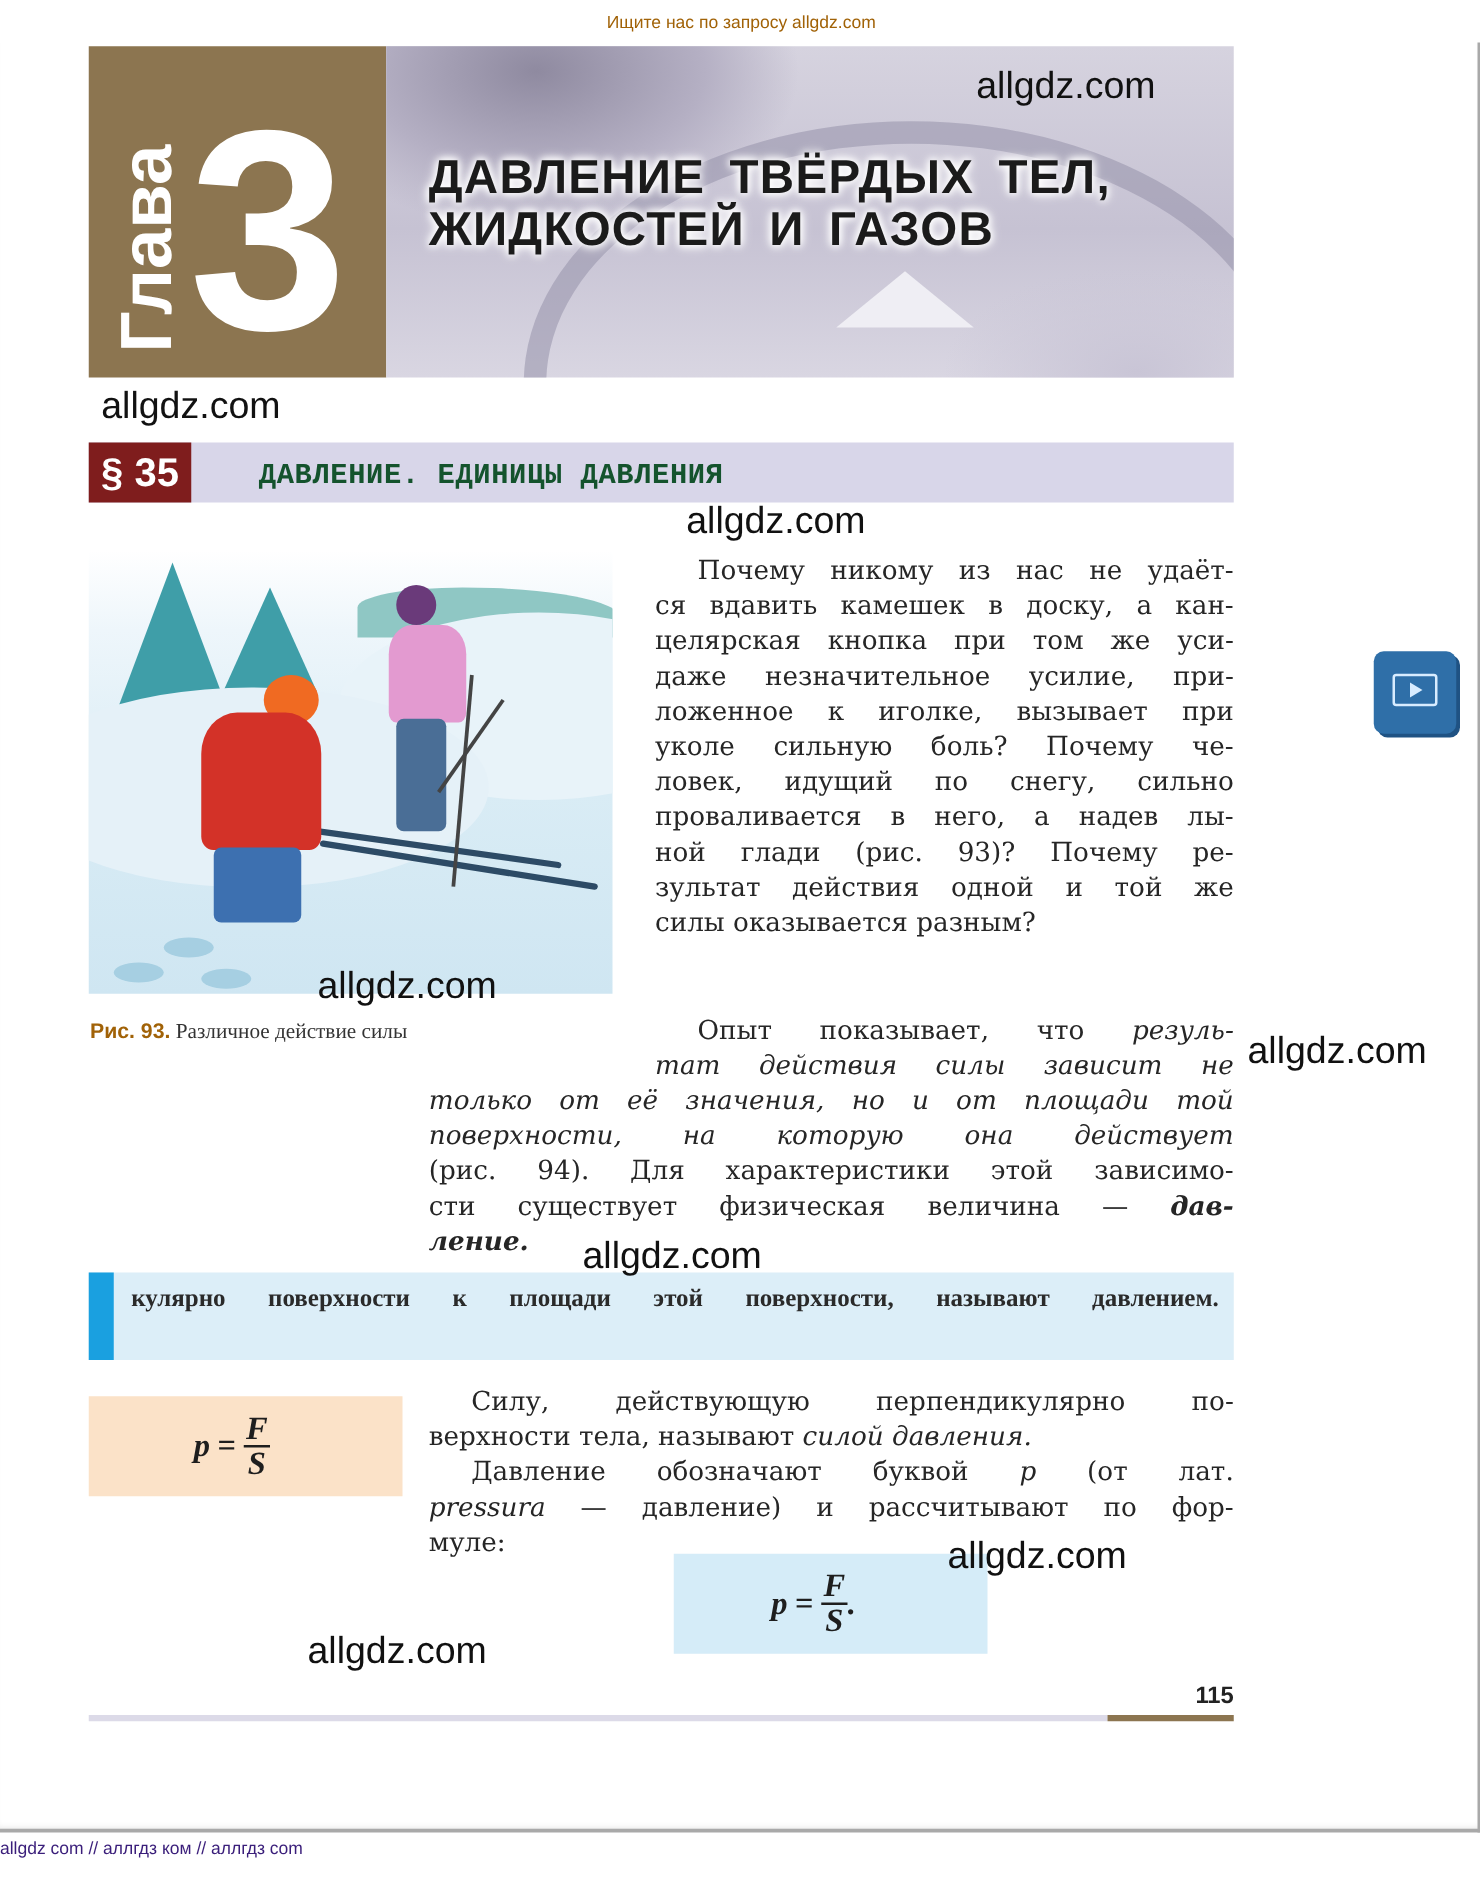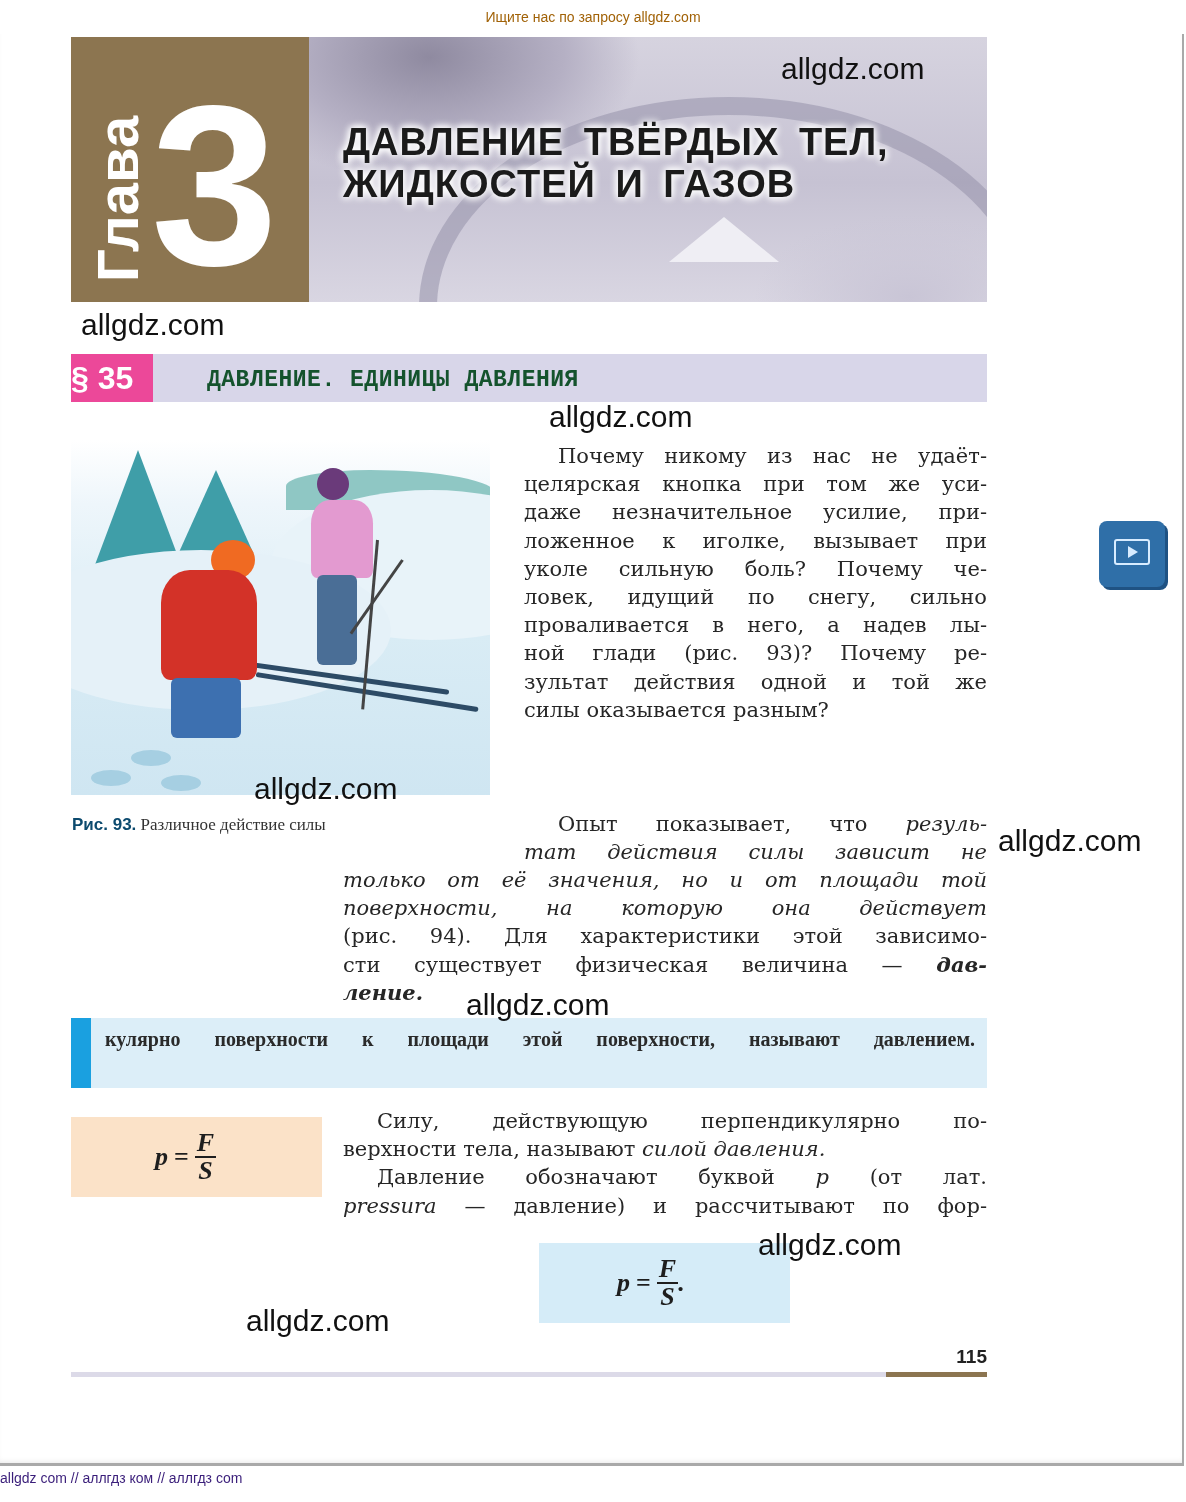--- a/index.html
+++ b/index.html
@@ -60,23 +60,23 @@
     text-shadow: 0 0 6px #fff, 0 0 8px #fff, 0 0 10px #fff;
     word-spacing: 8px;
   }
 
   
   .wm { position: absolute; font-family: "Liberation Sans", sans-serif; font-size: 30px; color: #111; line-height: 34px; }
 
   
   .section-header { position: absolute; left: 71px; top: 354px; width: 916px; height: 48px; background: #d8d6e9; }
   .section-badge {
-    position: absolute; left: 0; top: 0; width: 82px; height: 48px; background: #ec4899;
+    position: absolute; left: 0; top: 0; width: 82px; height: 48px; background: #7f1d1d;
     color: #fff; font-family: "Liberation Sans", sans-serif; font-weight: bold; font-size: 32px;
-    line-height: 48px; text-align: left;
+    line-height: 48px; text-align: center;
   }
   .section-title {
     position: absolute; left: 136px; top: 0; line-height: 52px; font-family: Liberation Mono, monospace;
     font-weight: bold; font-size: 23px; color: #14532d; letter-spacing: 0.5px;
   }
 
   
   .figure {
     position: absolute; left: 71px; top: 440px; width: 419px; height: 355px; overflow: hidden;
     background: linear-gradient(180deg, #ffffff 0%, #eef6fb 18%, #d9ecf5 55%, #cfe6f2 100%);
@@ -87,21 +87,21 @@
   .tree { position: absolute; width: 0; height: 0; border-left: 45px solid transparent; border-right: 45px solid transparent; border-bottom: 120px solid #3f9ea8; }
   .snow-patch { position: absolute; width: 40px; height: 16px; border-radius: 50%; background: #a6cfe2; }
   .kid-body { position: absolute; border-radius: 30% 30% 10% 10%; }
   .kid-head { position: absolute; border-radius: 50%; }
   .ski { position: absolute; height: 5px; background: #2d4b66; border-radius: 3px; transform-origin: left center; }
   .pole { position: absolute; width: 3px; background: #444; transform-origin: top center; }
 
   .figure-caption {
     position: absolute; left: 72px; top: 815px; font-size: 17px; color: #333;
   }
-  .figure-caption b { font-family: "Liberation Sans", sans-serif; font-weight: bold; color: #0c4a6e; }
+  .figure-caption b { font-family: "Liberation Sans", sans-serif; font-weight: bold; color: #a16207; }
 
   
   .txt { position: absolute; font-family: "DejaVu Serif", serif; font-size: 21px; line-height: 28.2px; color: #262626; text-align: justify; }
   .txt i, .it { font-style: italic; }
   .para-intro { left: 524px; top: 442px; width: 463px; }
   .line { display: block; text-align: justify; text-align-last: justify; white-space: nowrap; }
   .line.last { text-align-last: left; }
   .line.indent { padding-left: 34px; }
 
   .para-experiment-a { left: 524px; top: 810px; width: 463px; }
@@ -205,20 +205,21 @@
   <div class="snow-patch" style="left:60px; top:310px;"></div>
   <div class="snow-patch" style="left:90px; top:335px;"></div>
 </div>
 <div class="figure-caption">
   <b>Рис. 93.</b>
   <span>Различное действие силы</span>
 </div>
 
 <div class="txt para-intro">
   <span class="line indent">Почему никому из нас не удаёт-</span>
+  <span class="line">ся вдавить камешек в доску, а кан-</span>
   <span class="line">целярская кнопка при том же уси-</span>
   <span class="line">даже незначительное усилие, при-</span>
   <span class="line">ложенное к иголке, вызывает при</span>
   <span class="line">уколе сильную боль? Почему че-</span>
   <span class="line">ловек, идущий по снегу, сильно</span>
   <span class="line">проваливается в него, а надев лы-</span>
   <span class="line">ной глади (рис. 93)? Почему ре-</span>
   <span class="line">зультат действия одной и той же</span>
   <span class="line last">силы оказывается разным?</span>
 </div>
@@ -250,20 +251,21 @@
       <span class="den">S</span>
     </span>
   </div>
 </div>
 
 <div class="txt para-force">
   <span class="line indent">Силу, действующую перпендикулярно по-</span>
   <span class="line last"><span>верхности тела, называют </span><i>силой давления.</i></span>
   <span class="line indent"><span>Давление обозначают буквой </span><i>p</i><span> (от лат.</span></span>
   <span class="line"><i>pressura</i><span> — давление) и рассчитывают по фор-</span></span>
+  <span class="line last">муле:</span>
 </div>
 
 <div class="formula-main">
   <div class="formula" style="left:78px; top:14px;">
     <span>p</span>
     <span class="eq">=</span>
     <span class="frac">
       <span class="num">F</span>
       <span class="den">S</span>
     </span>

